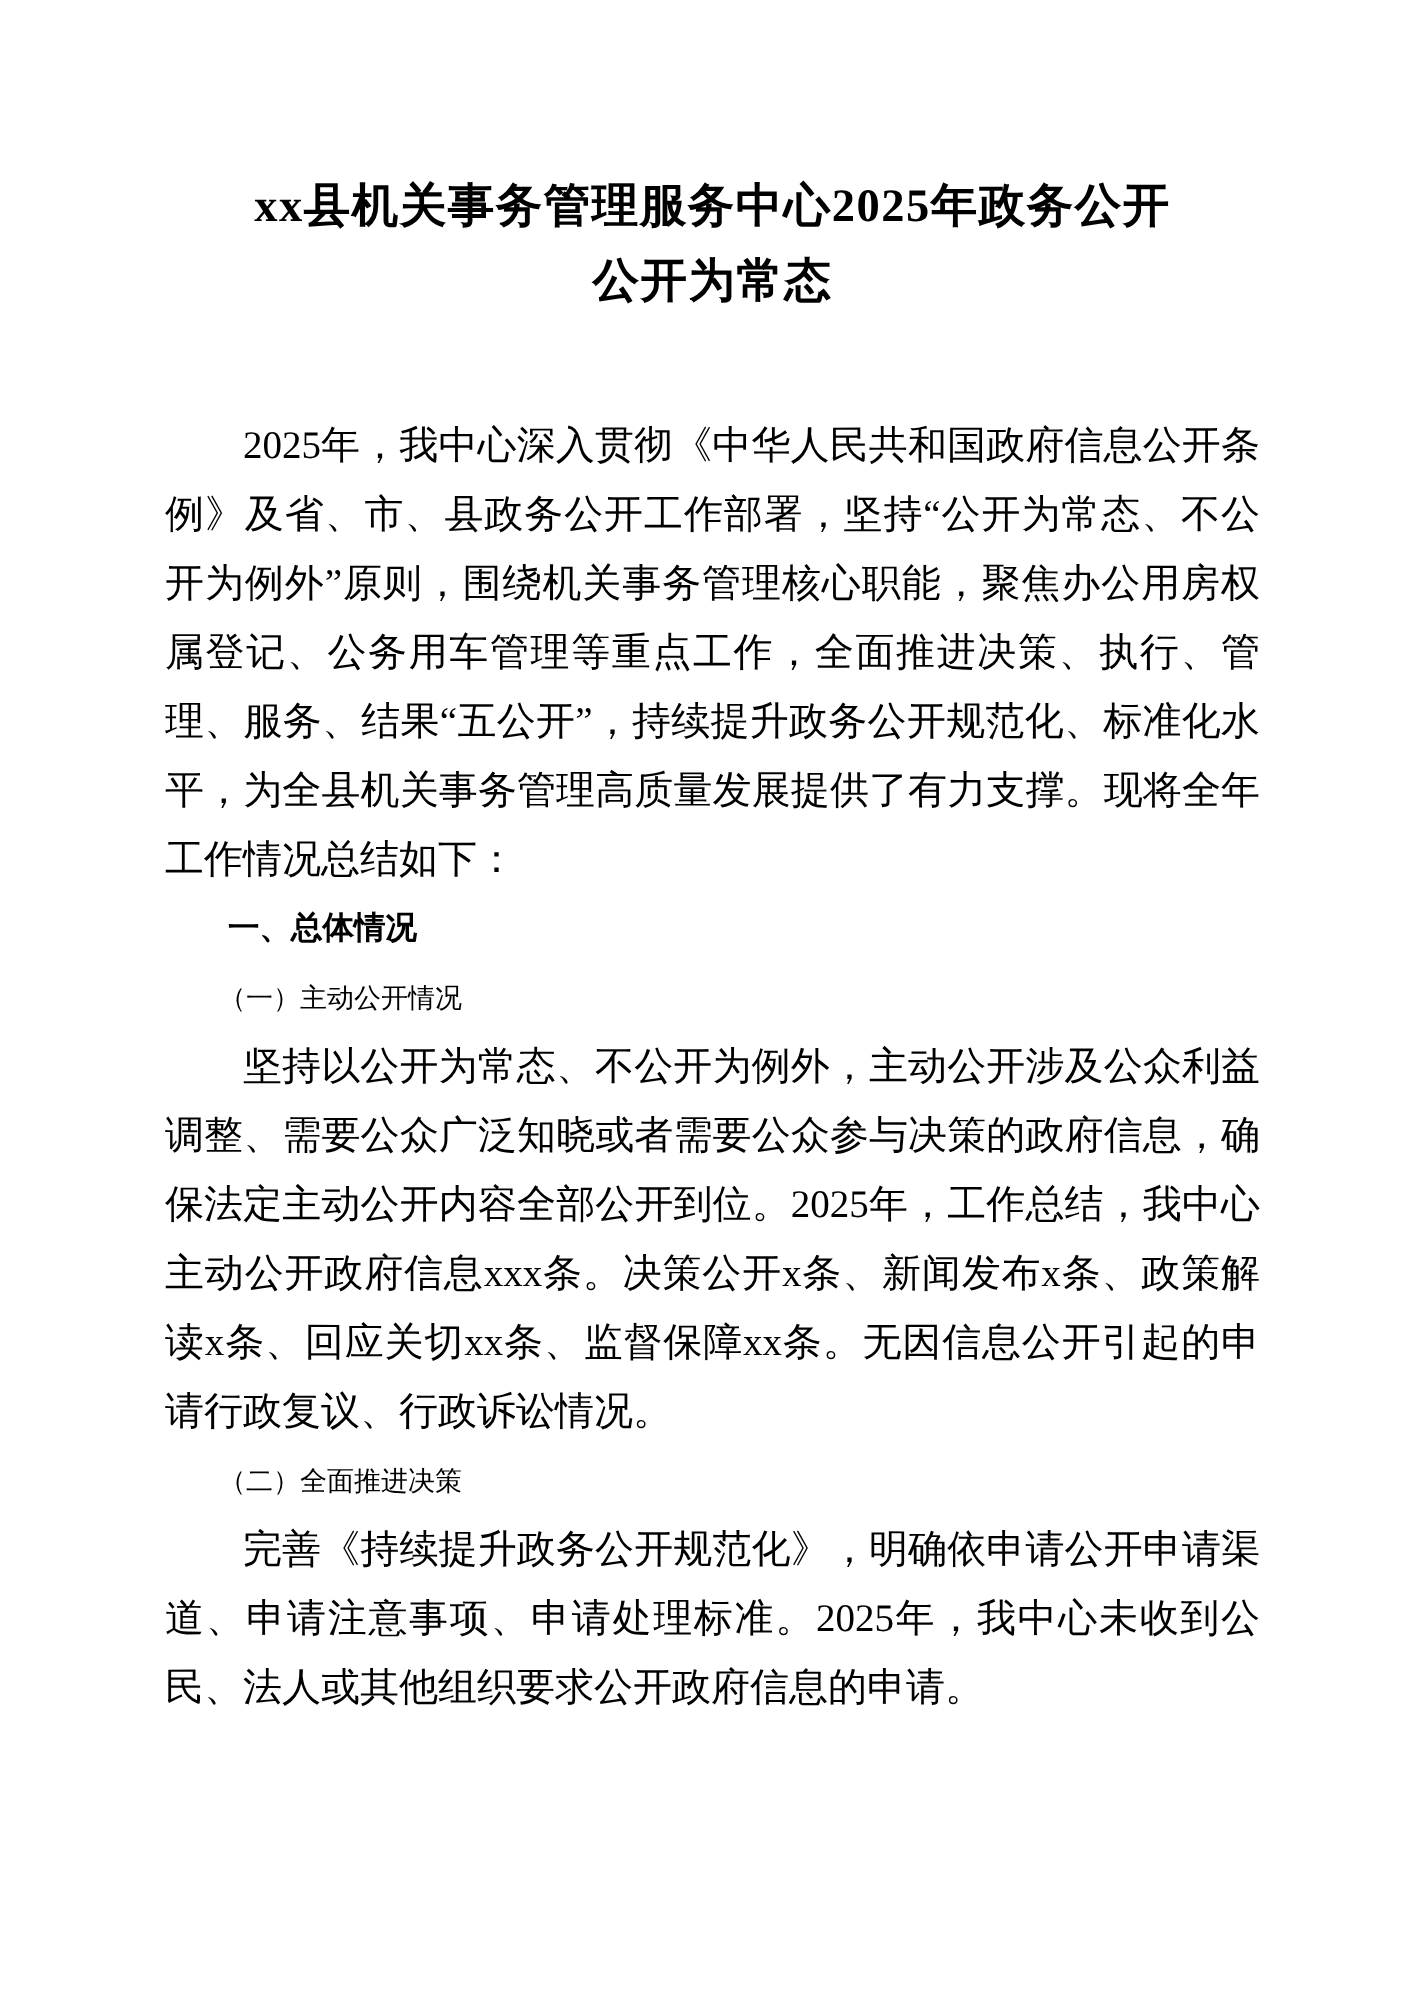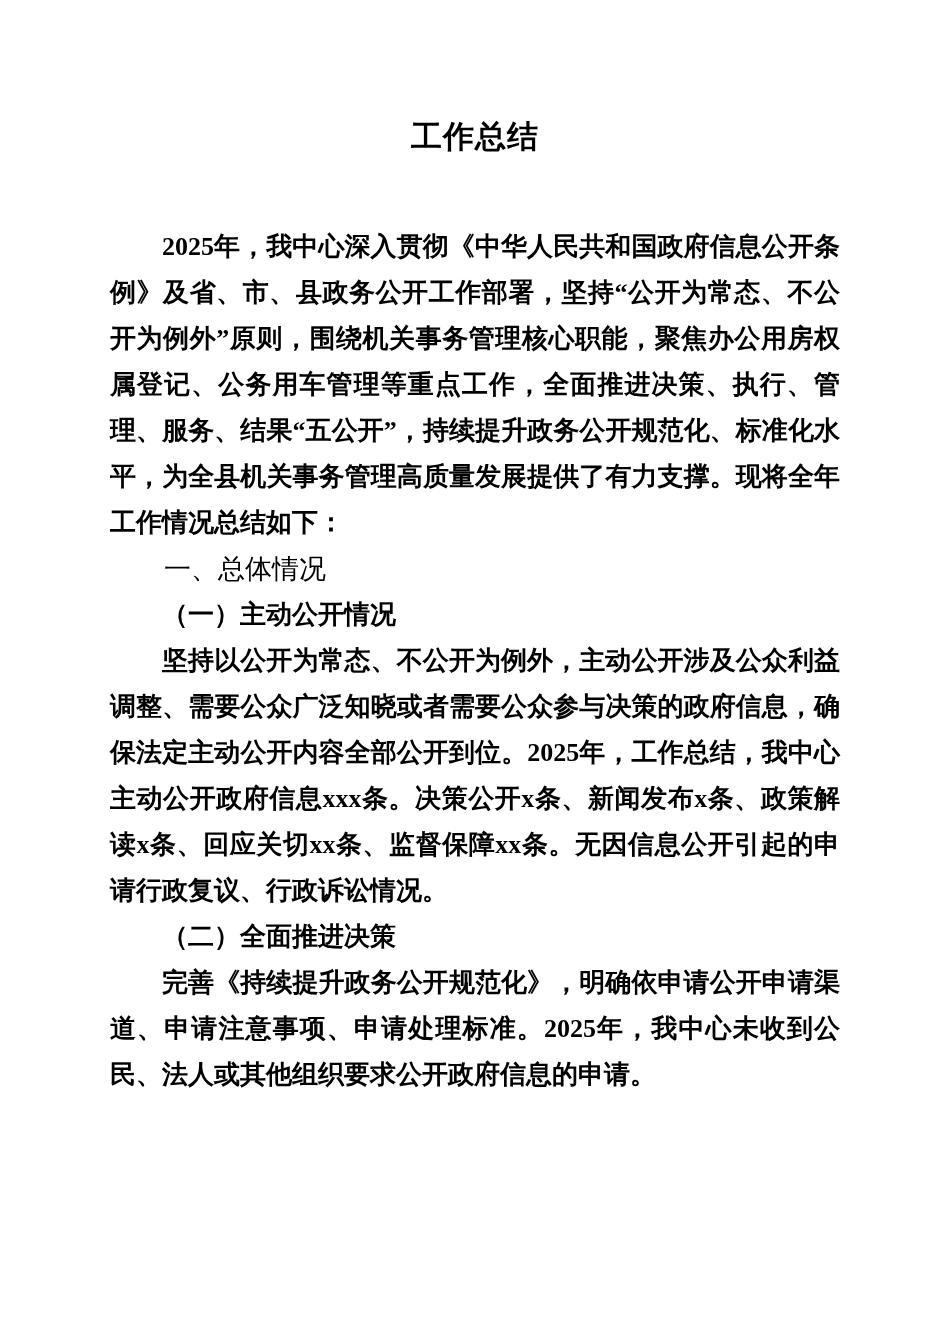--- a/index.html
+++ b/index.html
@@ -26,44 +26,45 @@
     letter-spacing: 1px;
     margin-bottom: 62px;
   }
   .title-line { display: block; }
   .body-para {
     font-size: 26px;
     line-height: 46px;
     text-align: justify;
     text-justify: inter-ideograph;
     text-indent: 2em;
-    font-weight: 700;
+    font-weight: 400;
   }
   .section-heading {
     font-family: "Liberation Sans", sans-serif;
-    font-size: 27px;
-    font-weight: 400;
+    font-size: 21px;
+    font-weight: 700;
     line-height: 46px;
     text-indent: 2em;
   }
   .sub-heading {
     font-family: "Liberation Serif", serif;
-    font-size: 26px;
-    font-weight: 700;
+    font-size: 18px;
+    font-weight: 400;
     line-height: 46px;
     text-indent: 2em;
   }
 </style>
 </head>
 <body>
 
 <div class="page">
 
   <h1 class="doc-title">
-    <span class="title-line">工作总结</span>
+    <span class="title-line">xx县机关事务管理服务中心2025年政务公开</span>
+    <span class="title-line">公开为常态</span>
   </h1>
 
   <p class="body-para">2025年，我中心深入贯彻《中华人民共和国政府信息公开条例》及省、市、县政务公开工作部署，坚持“公开为常态、不公开为例外”原则，围绕机关事务管理核心职能，聚焦办公用房权属登记、公务用车管理等重点工作，全面推进决策、执行、管理、服务、结果“五公开”，持续提升政务公开规范化、标准化水平，为全县机关事务管理高质量发展提供了有力支撑。现将全年工作情况总结如下：</p>
 
   <h2 class="section-heading">一、总体情况</h2>
 
   <h3 class="sub-heading">（一）主动公开情况</h3>
 
   <p class="body-para">坚持以公开为常态、不公开为例外，主动公开涉及公众利益调整、需要公众广泛知晓或者需要公众参与决策的政府信息，确保法定主动公开内容全部公开到位。2025年，工作总结，我中心主动公开政府信息xxx条。决策公开x条、新闻发布x条、政策解读x条、回应关切xx条、监督保障xx条。无因信息公开引起的申请行政复议、行政诉讼情况。</p>
 

